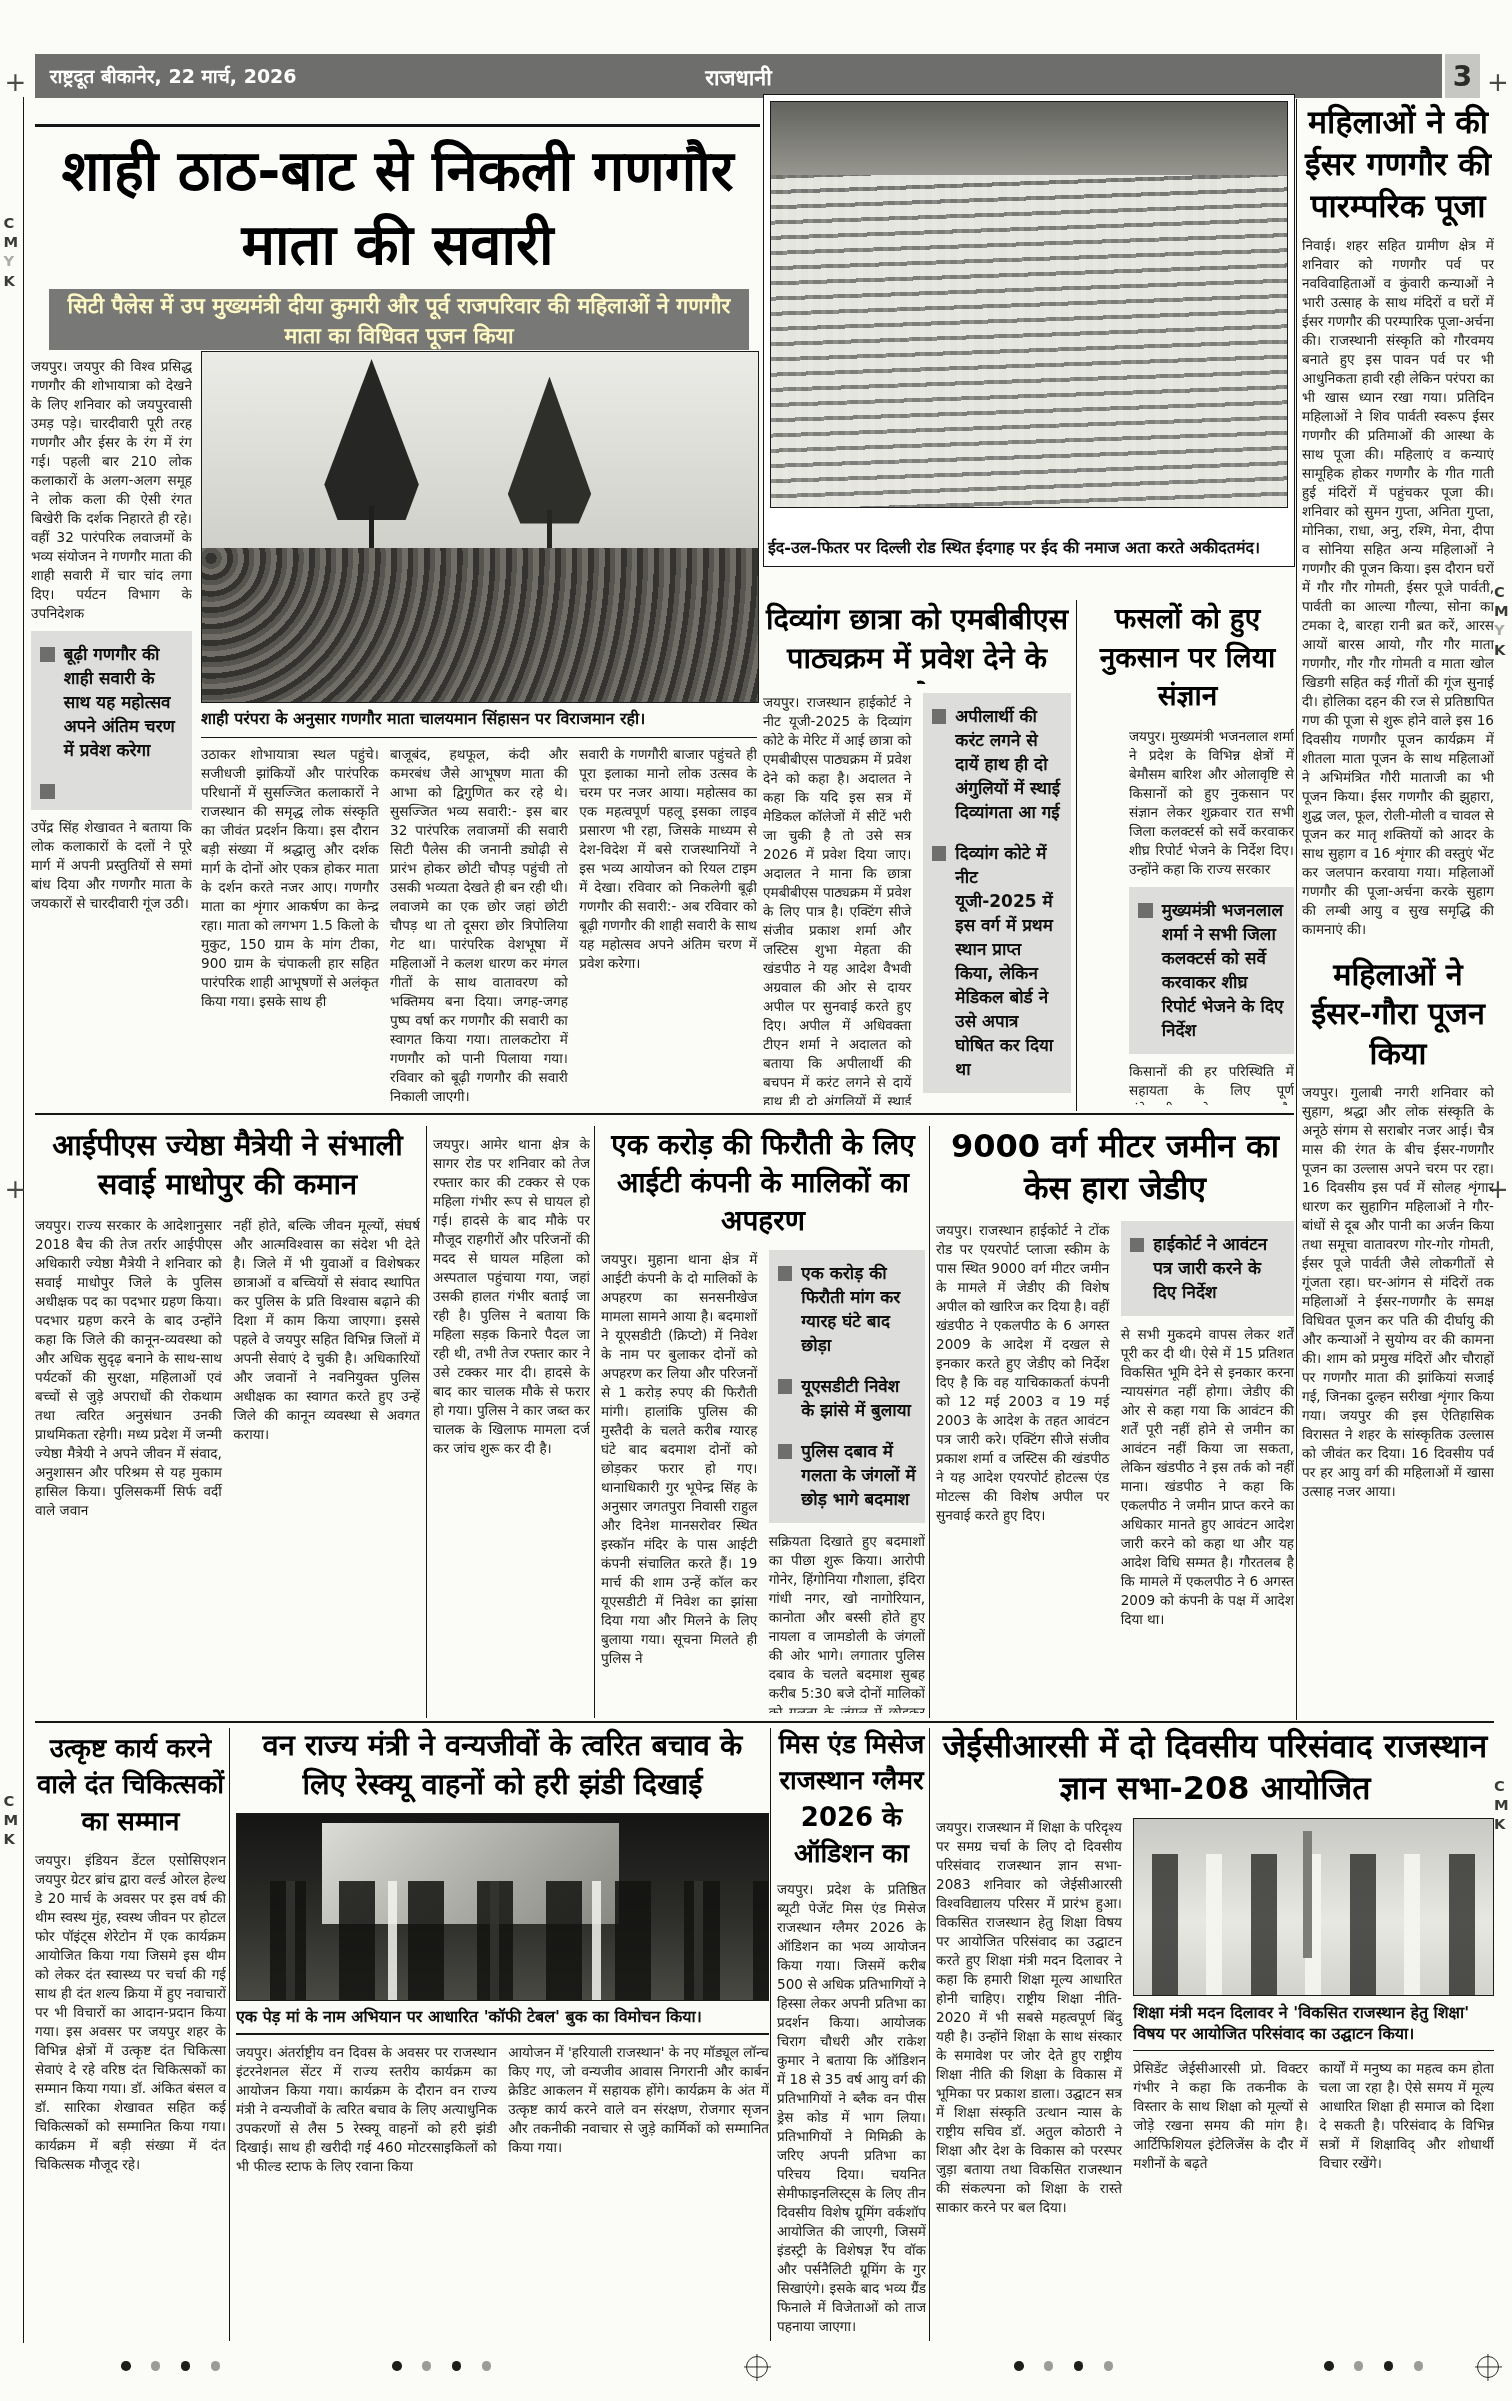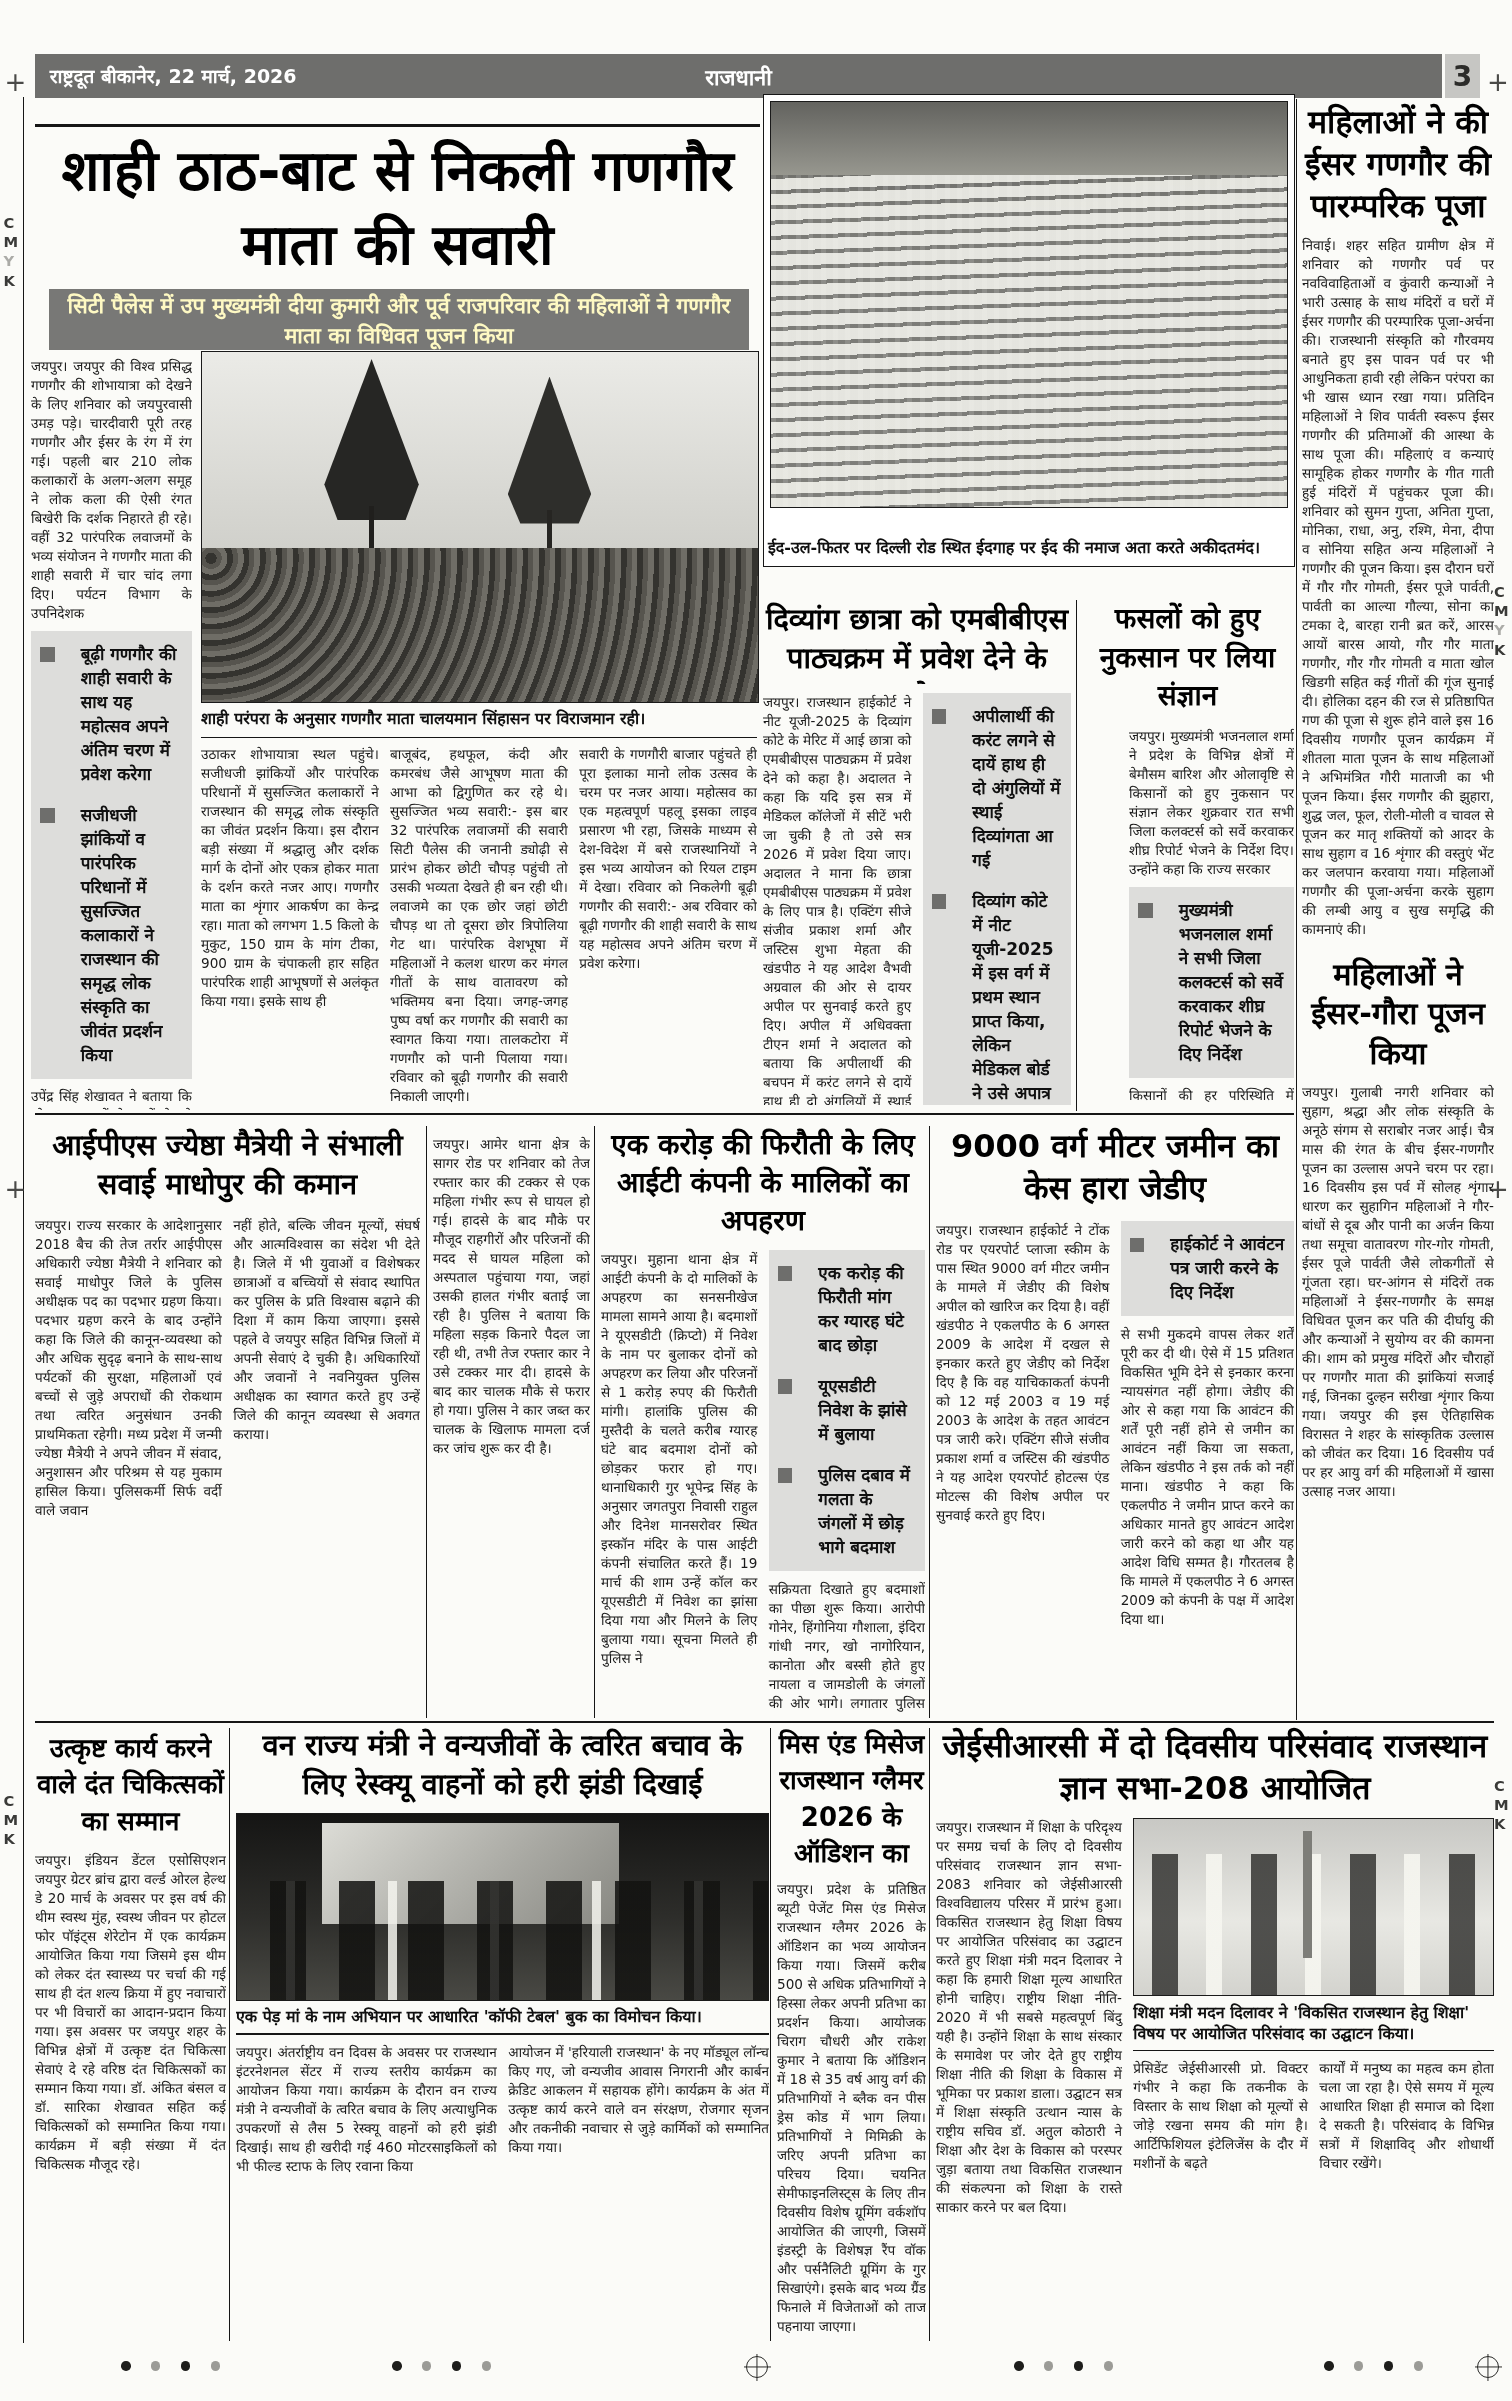--- a/index.html
+++ b/index.html
@@ -6,21 +6,21 @@
   body{width:1512px;height:2401px;background:#fbfbf8;position:relative;
        font-family:"DejaVu Sans","Liberation Sans",sans-serif;color:#141414;}
   .page{position:absolute;inset:0;overflow:hidden;}
   .rule{position:absolute;background:#161616;}
   .body-text{font-size:13.6px;line-height:19px;text-align:justify;color:#1a1a1a;}
   .body-text p{margin:0 0 5.6px 0;text-indent:19px;}
   .body-text p.nolead{text-indent:0;}
   .hl{font-weight:800;text-align:center;color:#000;overflow:hidden;}
   .caption{font-weight:700;font-size:16px;line-height:21.5px;color:#101010;}
   .graybox{background:#dddddb;padding:11.3px 9px;display:flex;flex-direction:column;gap:17px;}
-  .bullet-item{display:flex;gap:26px;font-weight:700;font-size:17px;line-height:24px;color:#101010;text-align:left;}
+  .bullet-item{display:flex;gap:9px;font-weight:700;font-size:17px;line-height:24px;color:#101010;text-align:left;}
   .bullet-item .sq{flex:0 0 auto;width:14.7px;height:14.7px;background:#6e6e6c;margin-top:5.1px;}
   .cols{display:flex;gap:11.3px;align-items:flex-start;}
   .col{flex:1 1 0;min-width:0;}
   .block{position:absolute;overflow:hidden;}
   .masthead{background:#6e6e6c;color:#fff;}
   .masthead .mh-left{position:absolute;left:14.7px;top:50%;transform:translateY(-50%);font-size:19px;font-weight:700;}
   .masthead .mh-center{position:absolute;left:50%;top:50%;transform:translate(-50%,-50%);font-size:21.5px;font-weight:700;}
   .pagenum{background:#c6c6c3;color:#2c2c2a;font-size:28px;font-weight:700;display:flex;align-items:center;justify-content:center;}
   .cmyk{position:absolute;display:flex;flex-direction:column;gap:4.5px;font-weight:700;font-size:14.7px;line-height:14.7px;color:#3a3a38;}
   .cmyk .y{color:#ababa7;}
@@ -119,21 +119,20 @@
 
   <div class="block body-text" style="left:31px;top:357px;width:161px;height:753px;">
     <p class="nolead">जयपुर। जयपुर की विश्व प्रसिद्ध गणगौर की शोभायात्रा को देखने के लिए शनिवार को जयपुरवासी उमड़ पड़े। चारदीवारी पूरी तरह गणगौर और ईसर के रंग में रंग गई। पहली बार 210 लोक कलाकारों के अलग-अलग समूह ने लोक कला की ऐसी रंगत बिखेरी कि दर्शक निहारते ही रहे। वहीं 32 पारंपरिक लवाजमों के भव्य संयोजन ने गणगौर माता की शाही सवारी में चार चांद लगा दिए। पर्यटन विभाग के उपनिदेशक</p>
     <div class="graybox" style="margin:8px 0;">
       <div class="bullet-item">
         <span class="sq"></span>
         <span>बूढ़ी गणगौर की शाही सवारी के साथ यह महोत्सव अपने अंतिम चरण में प्रवेश करेगा</span>
       </div>
       <div class="bullet-item">
         <span class="sq"></span>
-        <span>सजीधजी झांकियों व पारंपरिक परिधानों में सुसज्जित कलाकारों ने राजस्थान की समृद्ध लोक संस्कृति का जीवंत प्रदर्शन किया</span>
       </div>
     </div>
     <p class="nolead">उपेंद्र सिंह शेखावत ने बताया कि लोक कलाकारों के दलों ने पूरे मार्ग में अपनी प्रस्तुतियों से समां बांध दिया और गणगौर माता के जयकारों से चारदीवारी गूंज उठी।</p>
   </div>
 
   <div class="block photo gangaur-art" style="left:201px;top:351px;width:556px;height:350px;">
     <div class="um2"></div>
     <div class="pole1"></div>
     <div class="pole2"></div>
     <div class="cap1" style="left:8%;bottom:26%;width:51px;height:30.5px;"></div>

